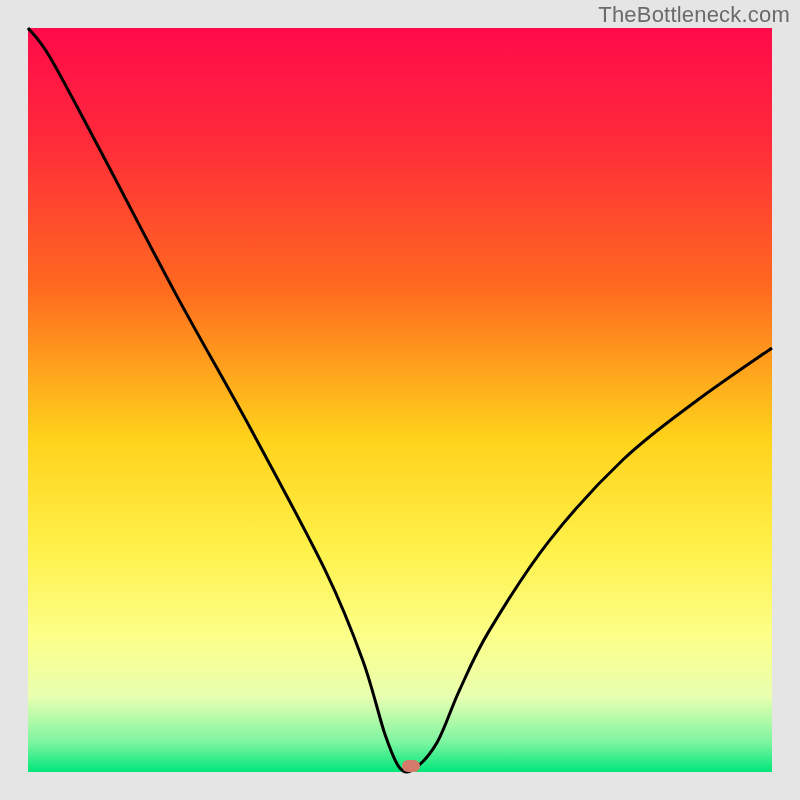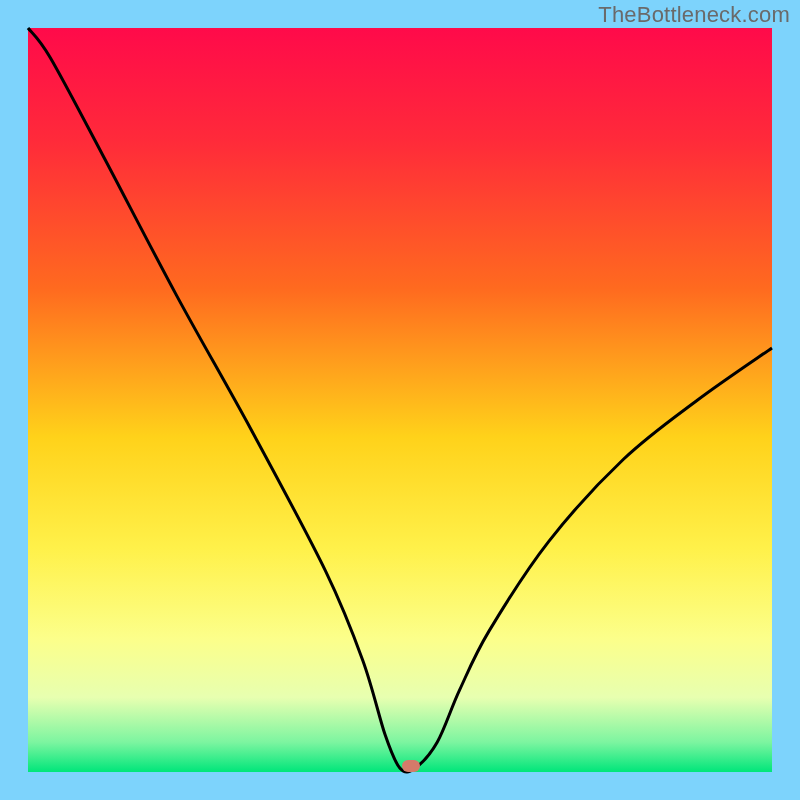--- a/index.html
+++ b/index.html
@@ -8,21 +8,21 @@
     width: 800px;
     height: 800px;
     background: #000;
     overflow: hidden;
     font-family: Arial, Helvetica, sans-serif;
   }
   .frame {
     position: relative;
     width: 800px;
     height: 800px;
-    background: #7dd3fc;
+    background: #e5e5e5;
   }
   .watermark {
     position: absolute;
     top: 2px;
     right: 10px;
     color: #6a6a6a;
     font-size: 22px;
     font-weight: 500;
     letter-spacing: 0.2px;
     z-index: 10;

